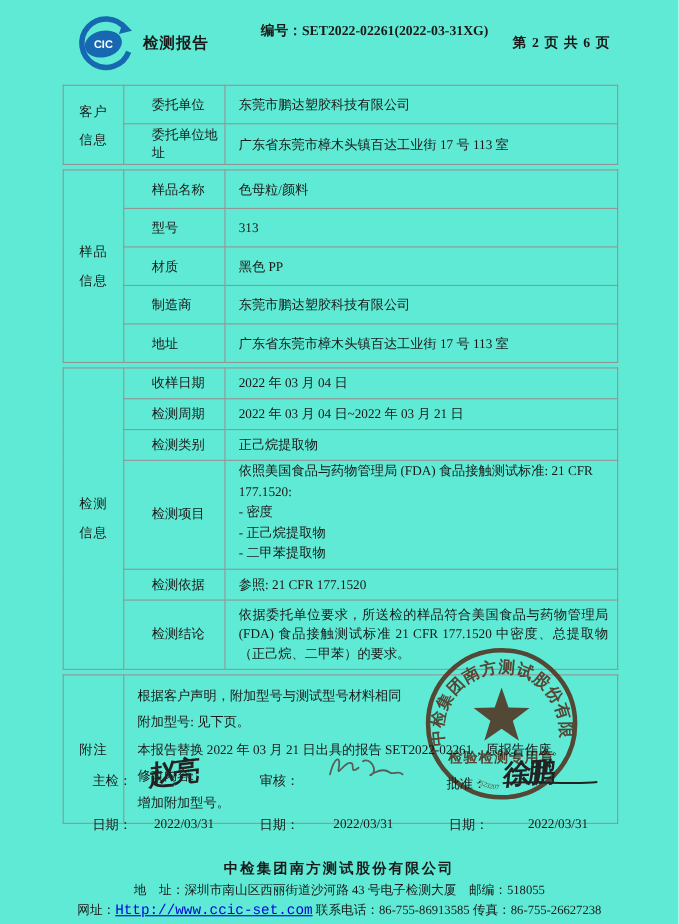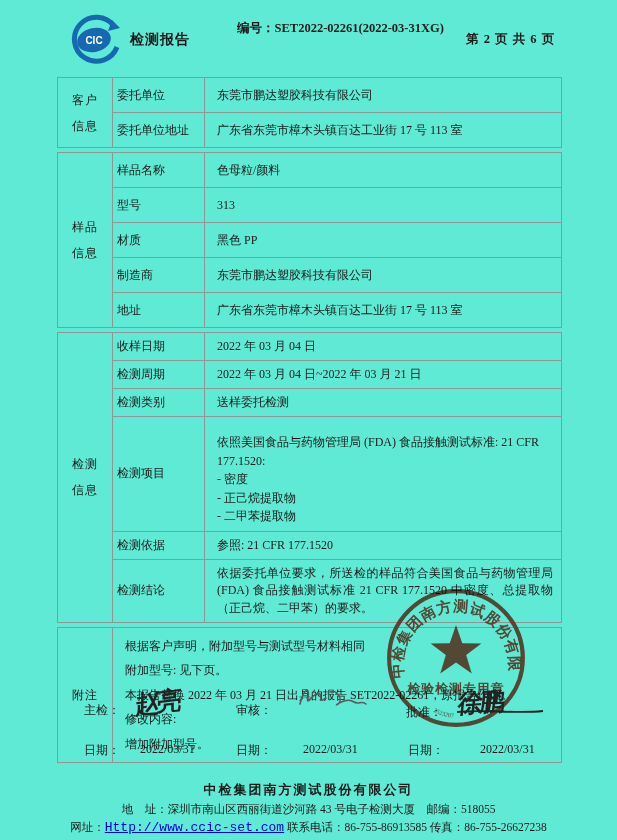--- a/index.html
+++ b/index.html
@@ -12,25 +12,25 @@
   .hdr-title{position:absolute;left:130px;top:31px;font-size:14px;font-weight:bold;letter-spacing:1px;}
   .hdr-no{position:absolute;left:237px;top:20px;font-size:12.5px;font-weight:bold;}
   .hdr-page{position:absolute;left:466px;top:31px;font-size:12.5px;font-weight:bold;letter-spacing:1px;}
   .logo{position:absolute;left:62px;top:12px;width:66px;height:54px;}
   
   .tables{position:absolute;left:57px;top:77px;width:504px;}
   table{border-collapse:collapse;table-layout:fixed;width:504px;margin:0 0 4px 0;}
   td{border:1px solid #949494;font-size:12px;vertical-align:middle;word-break:break-all;}
   col.c1{width:55px;} col.c2{width:92px;} col.c3{width:357px;}
   td.sec{ text-align:center;white-space:pre-line;line-height:26px;letter-spacing:1px;}
-  td.lab{ padding-left:4px;}
+  td.lab{ padding-left:25px;}
   td.val{ padding-left:12px;padding-right:8px;}
   tr.h33 td{height:32px;}
   tr.h25 td{height:25px;}
-  td.items{white-space:pre-line;line-height:18.6px;padding-top:16px;padding-bottom:5px;}
+  td.items{white-space:pre-line;line-height:18.6px;padding-top:0;padding-bottom:5px;}
   td.concl{line-height:17.3px;padding-top:5px;padding-bottom:5px;text-align:justify;}
   td.notes{white-space:pre-line;line-height:24.5px;padding-top:6px;padding-bottom:6px;}
   
   .sig-area{position:absolute;left:0;top:672px;width:617px;height:100px;font-size:12px;}
   .sig-label{position:absolute;}
   .sig-date-label{position:absolute;}
   .sig-date{position:absolute;}
   .handwrite{
     position:absolute;font-size:25px;font-weight:bold;color:#222;
     transform:rotate(-7deg) skewX(-8deg);letter-spacing:-3px;
@@ -127,21 +127,21 @@
 信息</td>
         <td class="lab">收样日期</td>
         <td class="val">2022 年 03 月 04 日</td>
       </tr>
       <tr class="h25">
         <td class="lab">检测周期</td>
         <td class="val">2022 年 03 月 04 日~2022 年 03 月 21 日</td>
       </tr>
       <tr class="h25">
         <td class="lab">检测类别</td>
-        <td class="val">送样委托检测</td>
+        <td class="val">正己烷提取物</td>
       </tr>
       <tr>
         <td class="lab">检测项目</td>
         <td class="val items">依照美国食品与药物管理局 (FDA) 食品接触测试标准: 21 CFR
 177.1520:
 -  密度
 -  正己烷提取物
 -  二甲苯提取物</td>
       </tr>
       <tr class="h25">

